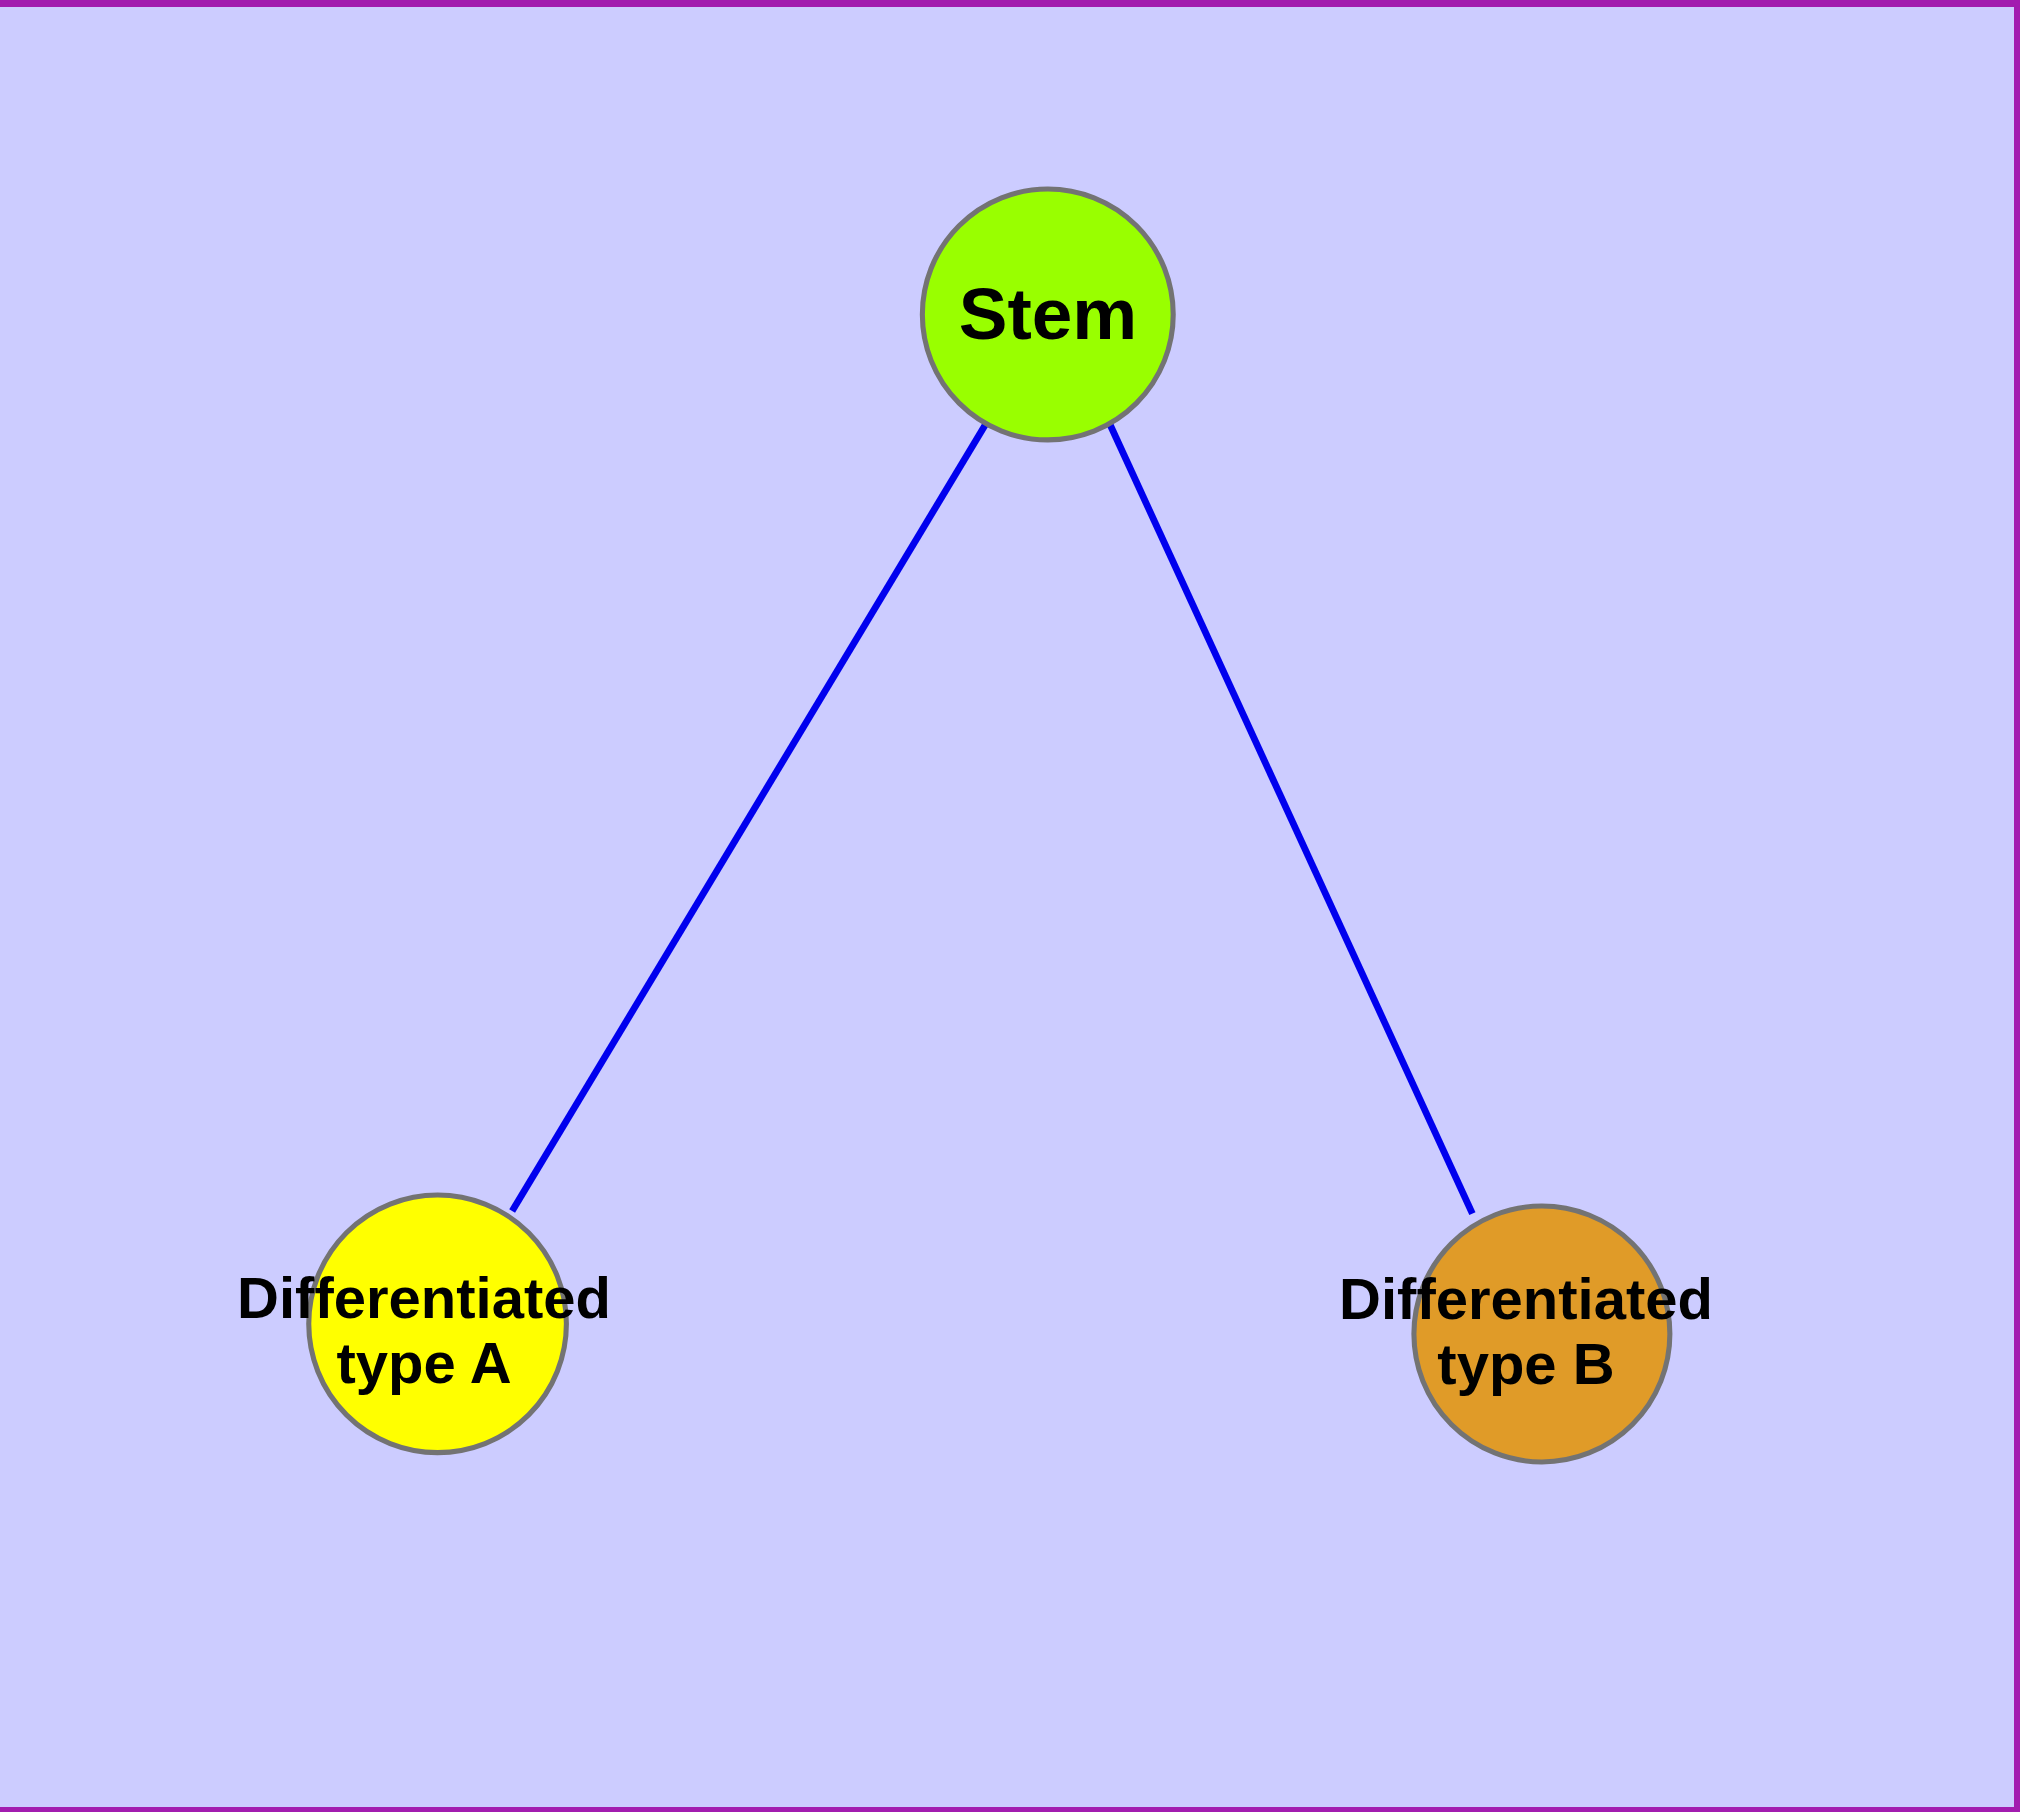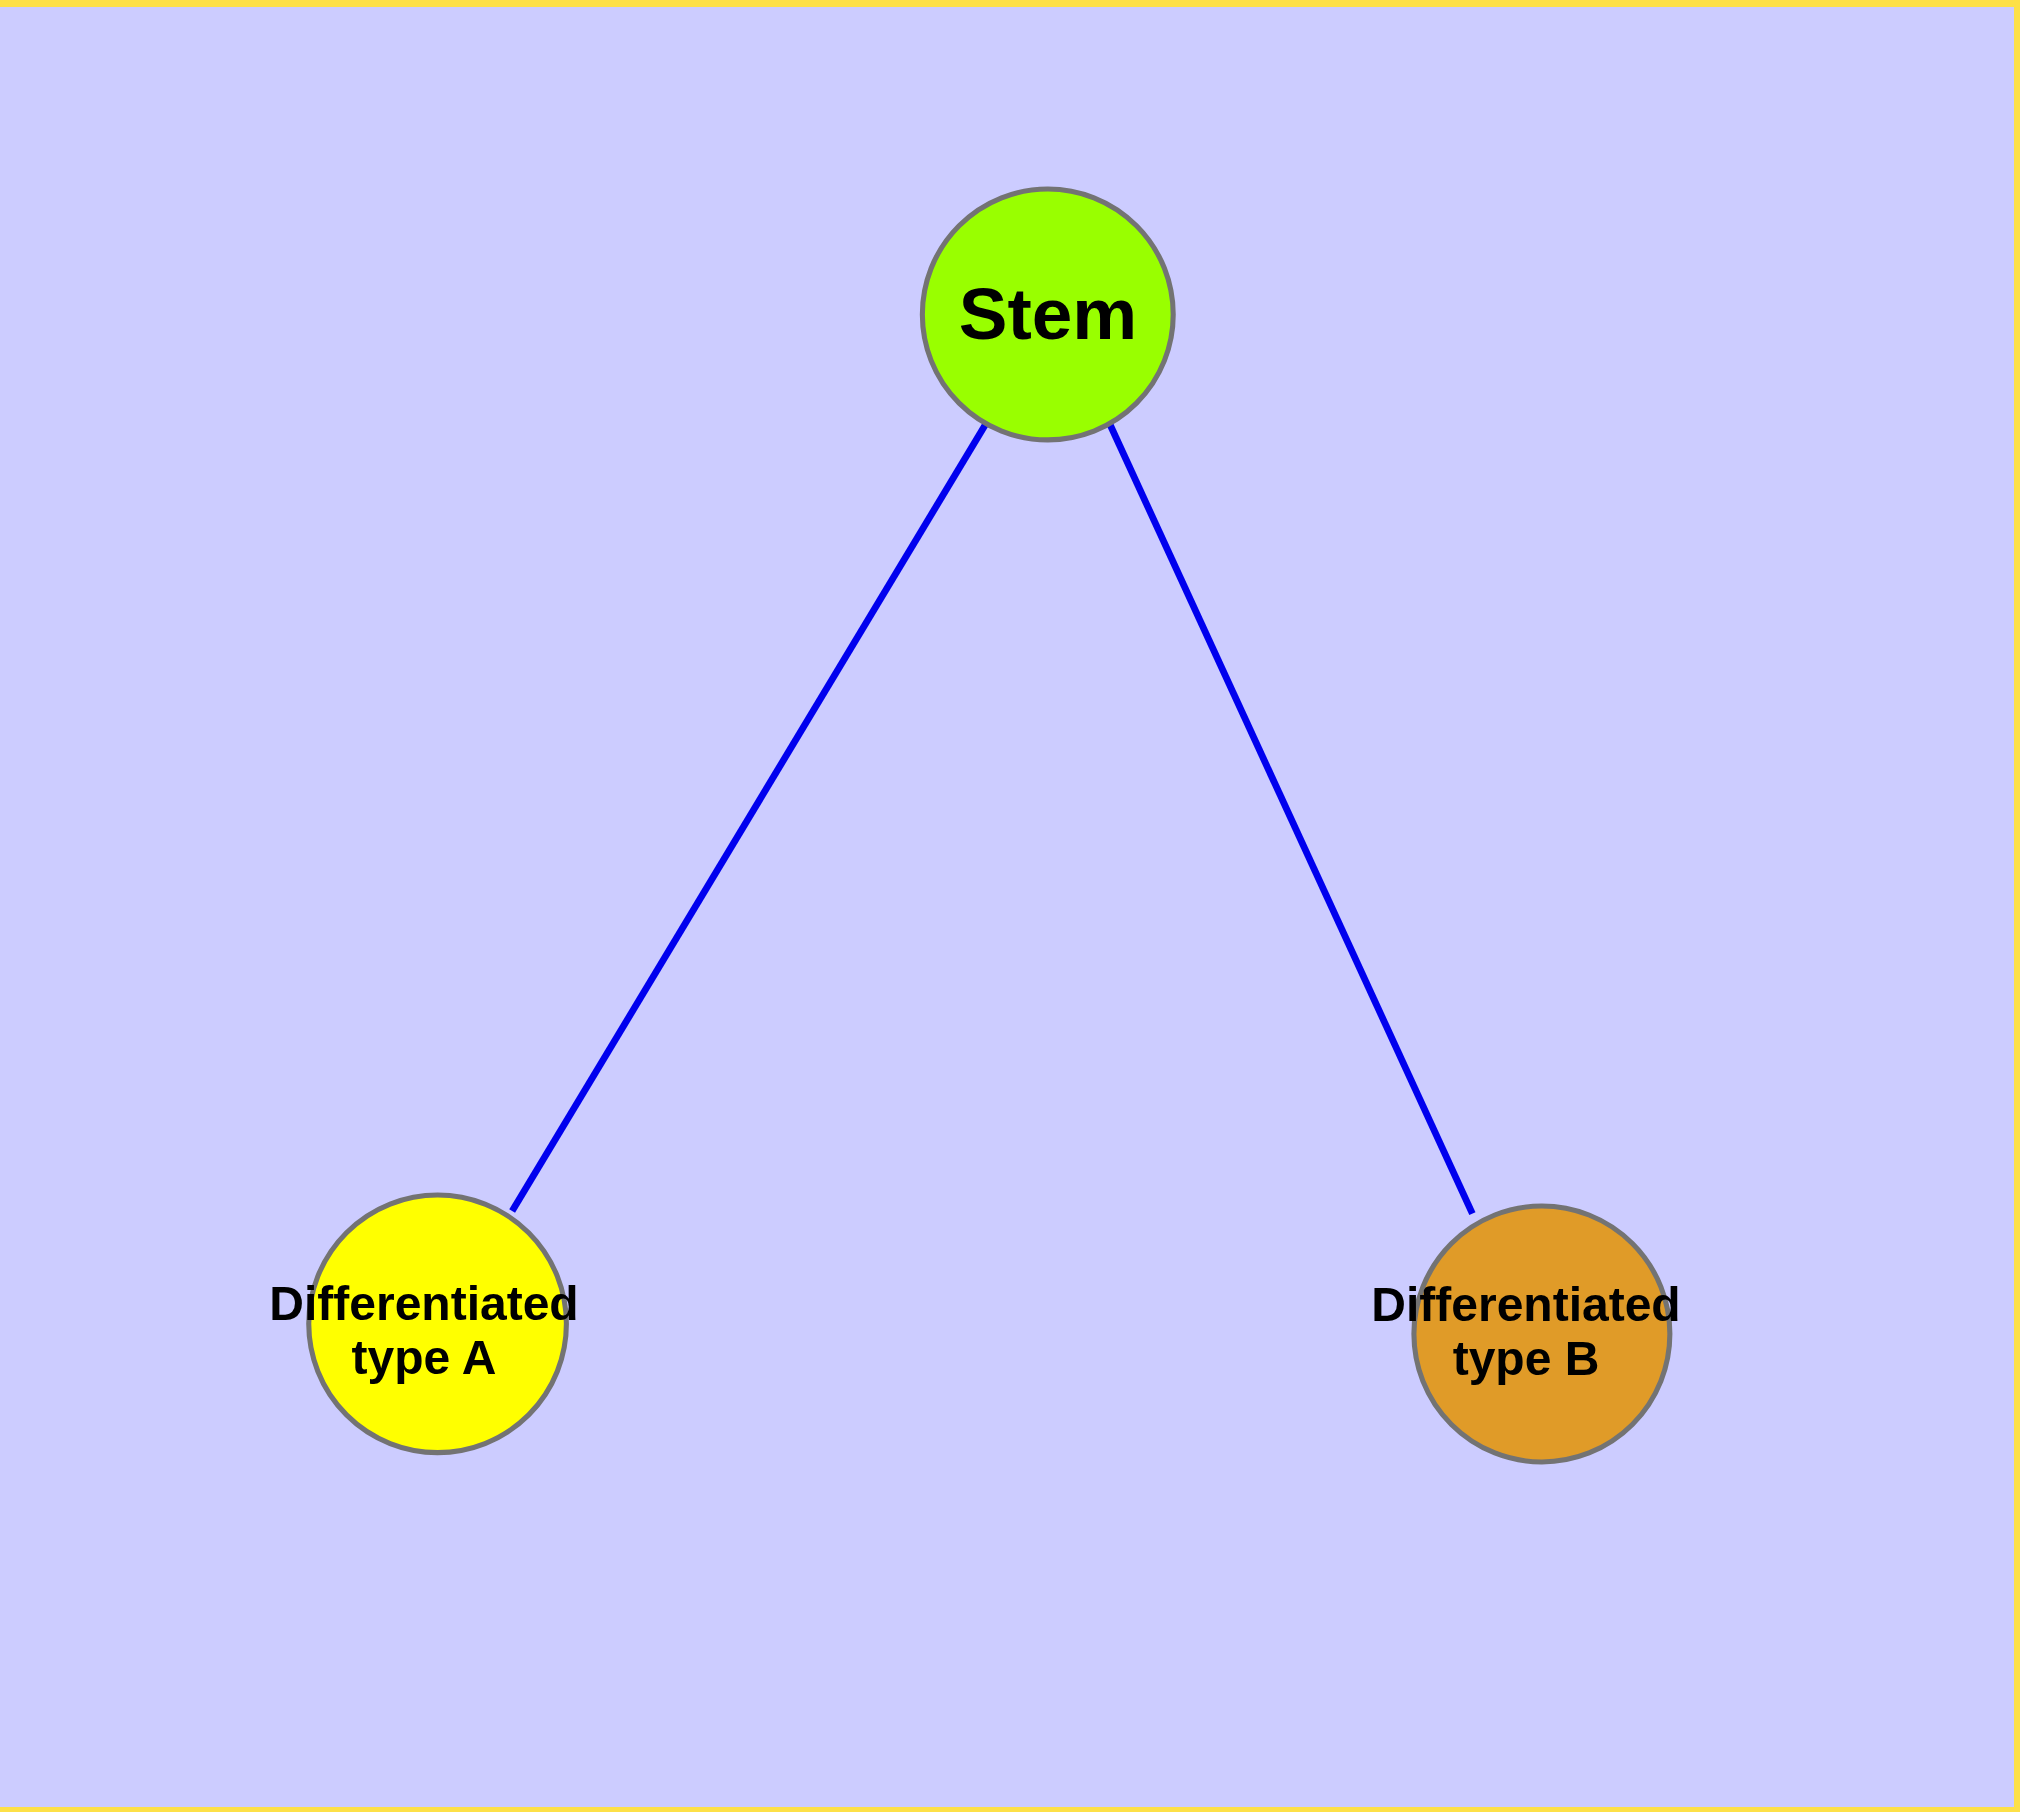--- a/index.html
+++ b/index.html
@@ -11,21 +11,21 @@
   body {
     width: 2021px;
     height: 1812px;
     overflow: hidden;
     font-family: "Liberation Sans", sans-serif;
   }
   #canvas {
     position: relative;
     width: 2021px;
     height: 1812px;
-    background: #fde047;
+    background: #a21caf;
   }
   #plot-bg {
     position: absolute;
     left: 0;
     top: 6.8px;
     width: 2014px;
     height: 1800px;
     background: #ccccff;
   }
   #graph-svg {
@@ -43,21 +43,21 @@
     color: #000000;
     line-height: 1.12;
     white-space: pre;
     pointer-events: none;
     transform: translate(-50%, -50%);
   }
   .node-label.big {
     font-size: 73px;
   }
   .node-label.small {
-    font-size: 48px;
+    font-size: 58px;
   }
 </style>
 </head>
 <body>
 
 <div id="canvas">
 
   <div id="plot-bg"></div>
 
   <svg id="graph-svg" viewBox="0 0 2384 2138" xmlns="http://www.w3.org/2000/svg">

